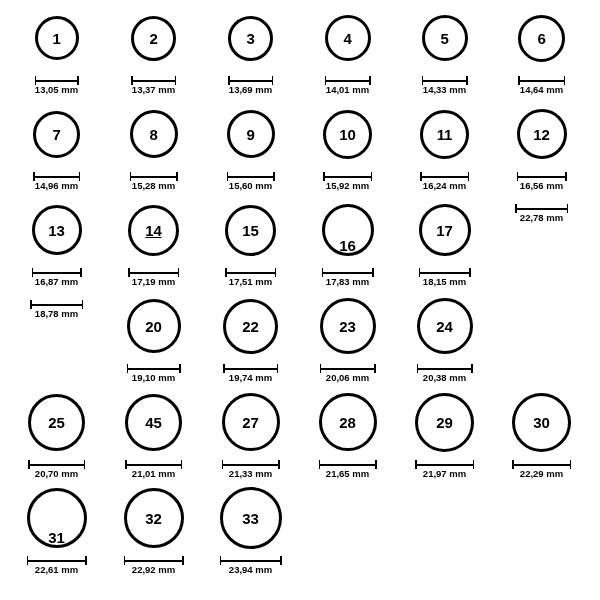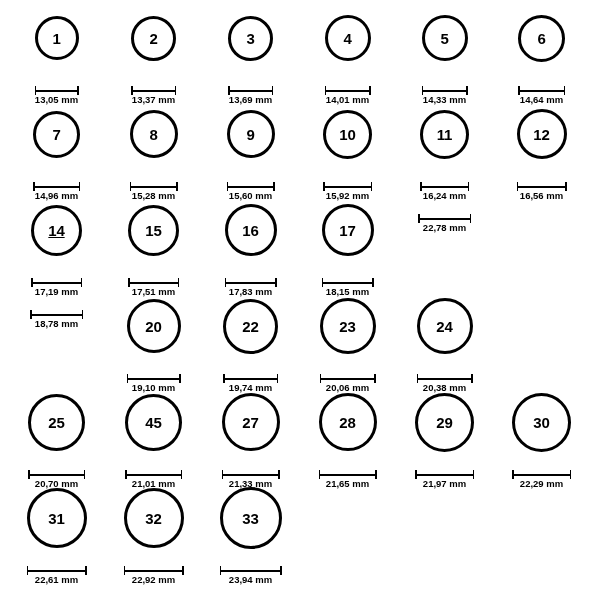--- a/index.html
+++ b/index.html
@@ -53,21 +53,21 @@
   }
   .ring-number {
     font-weight: bold;
     font-size: 15px;
     line-height: 1;
     letter-spacing: -0.2px;
     color: #000000;
     user-select: none;
   }
   .ring-measure {
-    margin-top: 16px;
+    margin-top: 6px;
     display: flex;
     flex-direction: column;
     align-items: center;
   }
   .ring-bar {
     position: relative;
     height: 8px;
     display: flex;
     align-items: center;
   }
@@ -281,20 +281,35 @@
             <div class="cap left"></div>
             <div class="cap right"></div>
           </div>
           <div class="ring-label">16,56 mm</div>
         </div>
       </div>
     </div>
     <div class="chart-row">
       <div class="ring-cell">
         <div class="ring-circle-wrap">
+          <div class="ring-circle" style="width: 50px; height: 50px;">
+            <span class="ring-number">13</span>
+          </div>
+        </div>
+        <div class="ring-measure">
+          <div class="ring-bar" style="width: 50px;">
+            <div class="bar-line"></div>
+            <div class="cap left"></div>
+            <div class="cap right"></div>
+          </div>
+          <div class="ring-label">16,87 mm</div>
+        </div>
+      </div>
+      <div class="ring-cell">
+        <div class="ring-circle-wrap">
           <div class="ring-circle" style="width: 51px; height: 51px; text-decoration: underline;">
             <span class="ring-number">14</span>
           </div>
         </div>
         <div class="ring-measure">
           <div class="ring-bar" style="width: 51px;">
             <div class="bar-line"></div>
             <div class="cap left"></div>
             <div class="cap right"></div>
           </div>
@@ -311,21 +326,21 @@
           <div class="ring-bar" style="width: 51px;">
             <div class="bar-line"></div>
             <div class="cap left"></div>
             <div class="cap right"></div>
           </div>
           <div class="ring-label">17,51 mm</div>
         </div>
       </div>
       <div class="ring-cell">
         <div class="ring-circle-wrap">
-          <div class="ring-circle" style="width: 52px; height: 52px;">
+          <div class="ring-circle" style="width: 52px; height: 52px; align-items: flex-end;">
             <span class="ring-number">16</span>
           </div>
         </div>
         <div class="ring-measure">
           <div class="ring-bar" style="width: 52px;">
             <div class="bar-line"></div>
             <div class="cap left"></div>
             <div class="cap right"></div>
           </div>
           <div class="ring-label">17,83 mm</div>
@@ -517,21 +532,21 @@
             <div class="cap left"></div>
             <div class="cap right"></div>
           </div>
           <div class="ring-label">22,29 mm</div>
         </div>
       </div>
     </div>
     <div class="chart-row">
       <div class="ring-cell">
         <div class="ring-circle-wrap">
-          <div class="ring-circle" style="width: 60px; height: 60px;">
+          <div class="ring-circle" style="width: 60px; height: 60px; align-items: flex-end;">
             <span class="ring-number">31</span>
           </div>
         </div>
         <div class="ring-measure">
           <div class="ring-bar" style="width: 60px;">
             <div class="bar-line"></div>
             <div class="cap left"></div>
             <div class="cap right"></div>
           </div>
           <div class="ring-label">22,61 mm</div>

